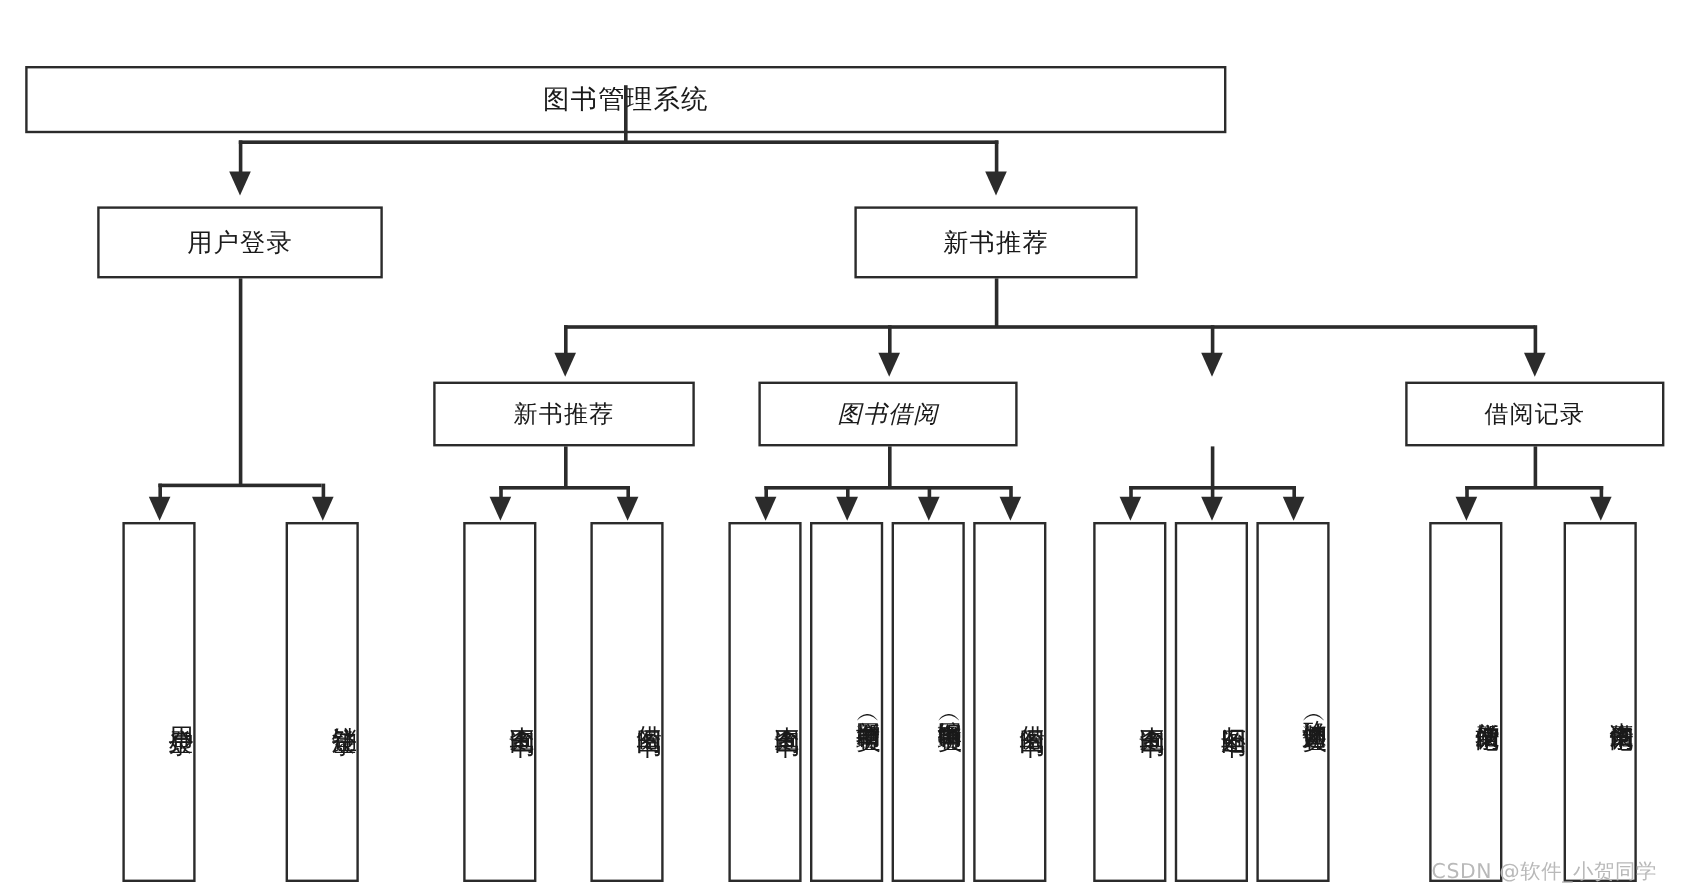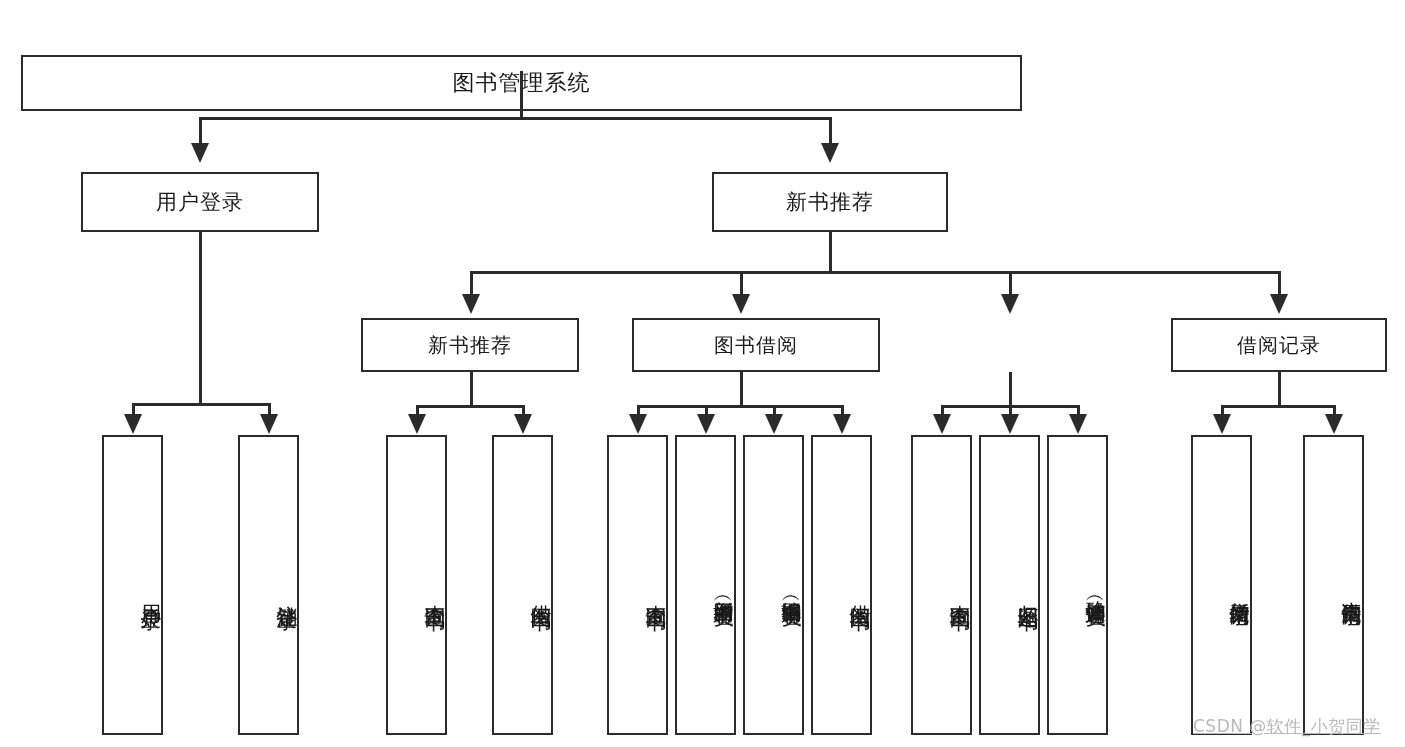--- a/index.html
+++ b/index.html
@@ -65,21 +65,20 @@
     border-top:20px solid #2b2b2b;
   }
   
   .watermark{
     position:absolute;
     font-size:17px;
     color:#b9b9b9;
     letter-spacing:0.5px;
     white-space:nowrap;
     font-family:"DejaVu Sans","Liberation Sans",sans-serif;
-    text-decoration:underline;
   }
 </style>
 </head>
 <body>
 
 <div id="diagram">
 
   <div class="node root" style="left:21px; top:15px; width:1001px; height:56px;">
     <span class="lbl">图书管理系统</span>
   </div>
@@ -112,21 +111,21 @@
   <div class="vline" style="left:740px; top:271px; height:24px;"></div>
   <div class="arrow" style="left:732px; top:294px;"></div>
   <div class="vline" style="left:1009px; top:271px; height:24px;"></div>
   <div class="arrow" style="left:1001px; top:294px;"></div>
   <div class="vline" style="left:1278px; top:271px; height:24px;"></div>
   <div class="arrow" style="left:1270px; top:294px;"></div>
 
   <div class="node lvl2" style="left:361px; top:318px; width:218px; height:54px;">
     <span class="lbl">新书推荐</span>
   </div>
-  <div class="node lvl2" style="left:632px; top:318px; width:248px; height:54px;">
+  <div class="node lvl2" style="left:632px; top:318px; width:216px; height:54px;font-style:italic;">
     <span class="lbl">图书借阅</span>
   </div>
   <div class="node lvl2" style="left:1171px; top:318px; width:216px; height:54px;">
     <span class="lbl">借阅记录</span>
   </div>
 
   <div class="vline" style="left:470px; top:372px; height:35px;"></div>
   <div class="hline" style="left:416px; top:405px; width:109px;"></div>
   <div class="vline" style="left:416px; top:405px; height:11px;"></div>
   <div class="arrow" style="left:408px; top:414px;"></div>

